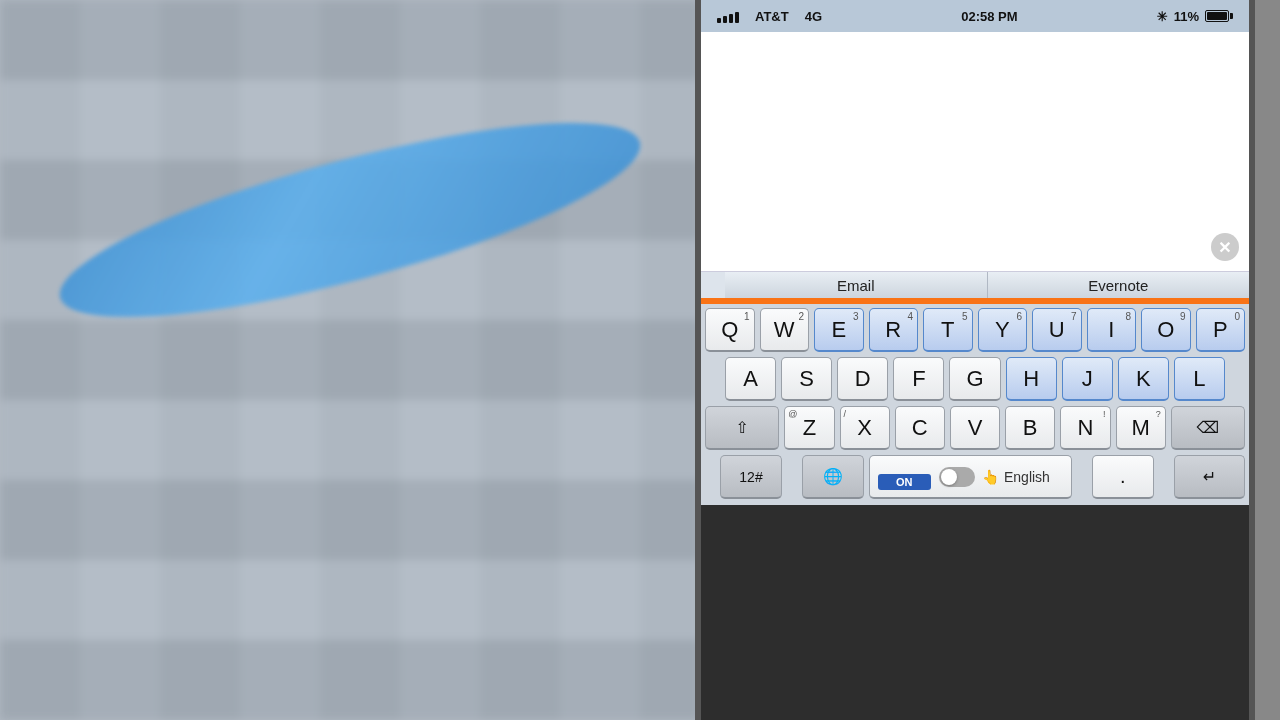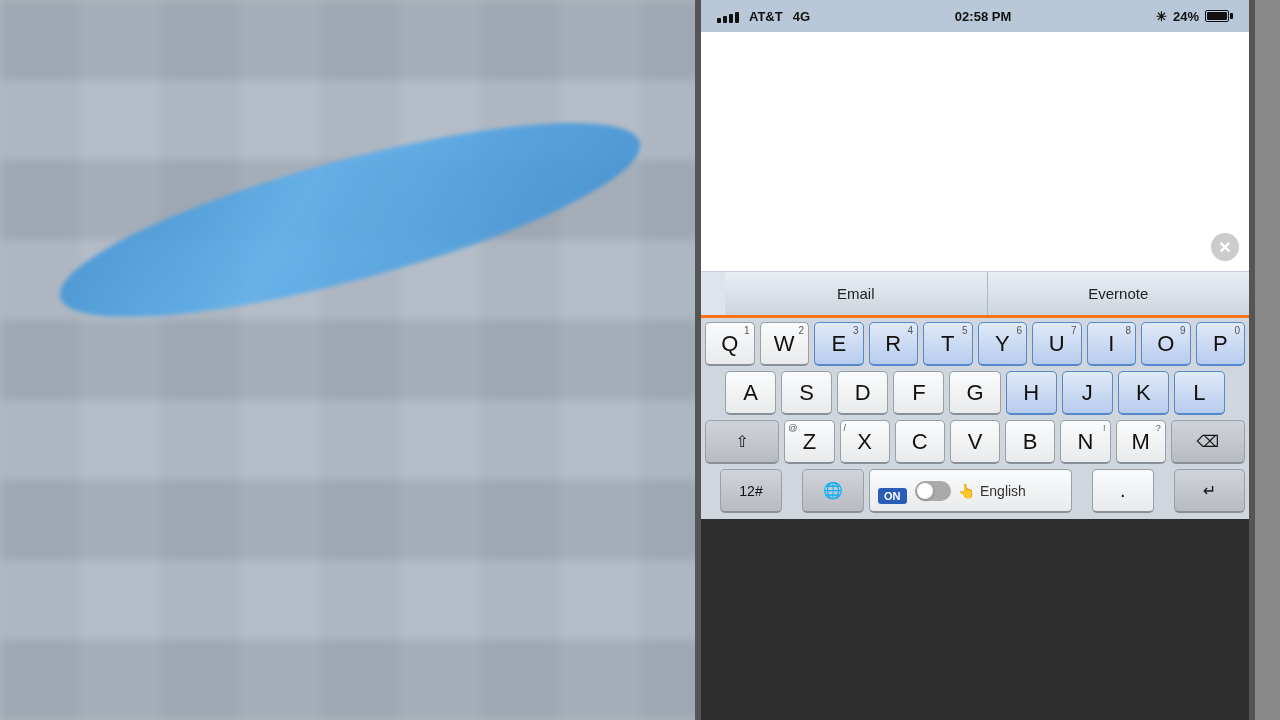--- a/index.html
+++ b/index.html
@@ -74,21 +74,21 @@
       justify-content: space-between;
       padding: 0 16px;
       font-size: 13px;
       font-weight: 600;
       color: #111;
       flex-shrink: 0;
     }
     .status-left {
       display: flex;
       align-items: center;
-      gap: 10px;
+      gap: 16px;
     }
     .signal-bars {
       display: flex;
       align-items: flex-end;
       gap: 2px;
       height: 14px;
     }
     .signal-bar {
       width: 4px;
       background: #111;
@@ -195,23 +195,23 @@
       cursor: pointer;
       color: white;
       font-size: 16px;
       font-weight: bold;
     }
 
     
     .action-bar {
       display: flex;
       background: #dde4ec;
-      border-bottom: 3px solid #f97316;
+      border-bottom: 6px solid #f97316;
       flex-shrink: 0;
-      height: 46px;
+      height: 32px;
       padding-left: 24px;
     }
     .action-btn {
       flex: 1;
       display: flex;
       align-items: center;
       justify-content: center;
       font-size: 15px;
       color: #222;
       cursor: pointer;
@@ -318,21 +318,21 @@
       align-items: center;
       padding: 0 8px;
       gap: 8px;
       cursor: pointer;
     }
     .on-badge {
       background: #2a5db8;
       color: white;
       font-size: 11px;
       font-weight: 700;
-      padding: 2px 6px;
+      padding: 2px 18px;
       border-radius: 3px;
       margin-top: 10px;
     }
     .toggle-track {
       width: 36px;
       height: 20px;
       background: #aaa;
       border-radius: 10px;
       position: relative;
     }
@@ -383,21 +383,21 @@
         <div class="signal-bar" style="height:9px"></div>
         <div class="signal-bar" style="height:11px"></div>
       </div>
       <span>AT&amp;T</span>
       <span>4G</span>
     </div>
     <span>02:58 PM</span>
     <div class="status-right">
 
       <span style="font-size:13px">✳</span>
-      <span>24%</span>
+      <span>11%</span>
       <div class="battery-icon">
         <div class="battery-body">
           <div class="battery-fill"></div>
         </div>
         <div class="battery-tip"></div>
       </div>
     </div>
   </div>
 
 

